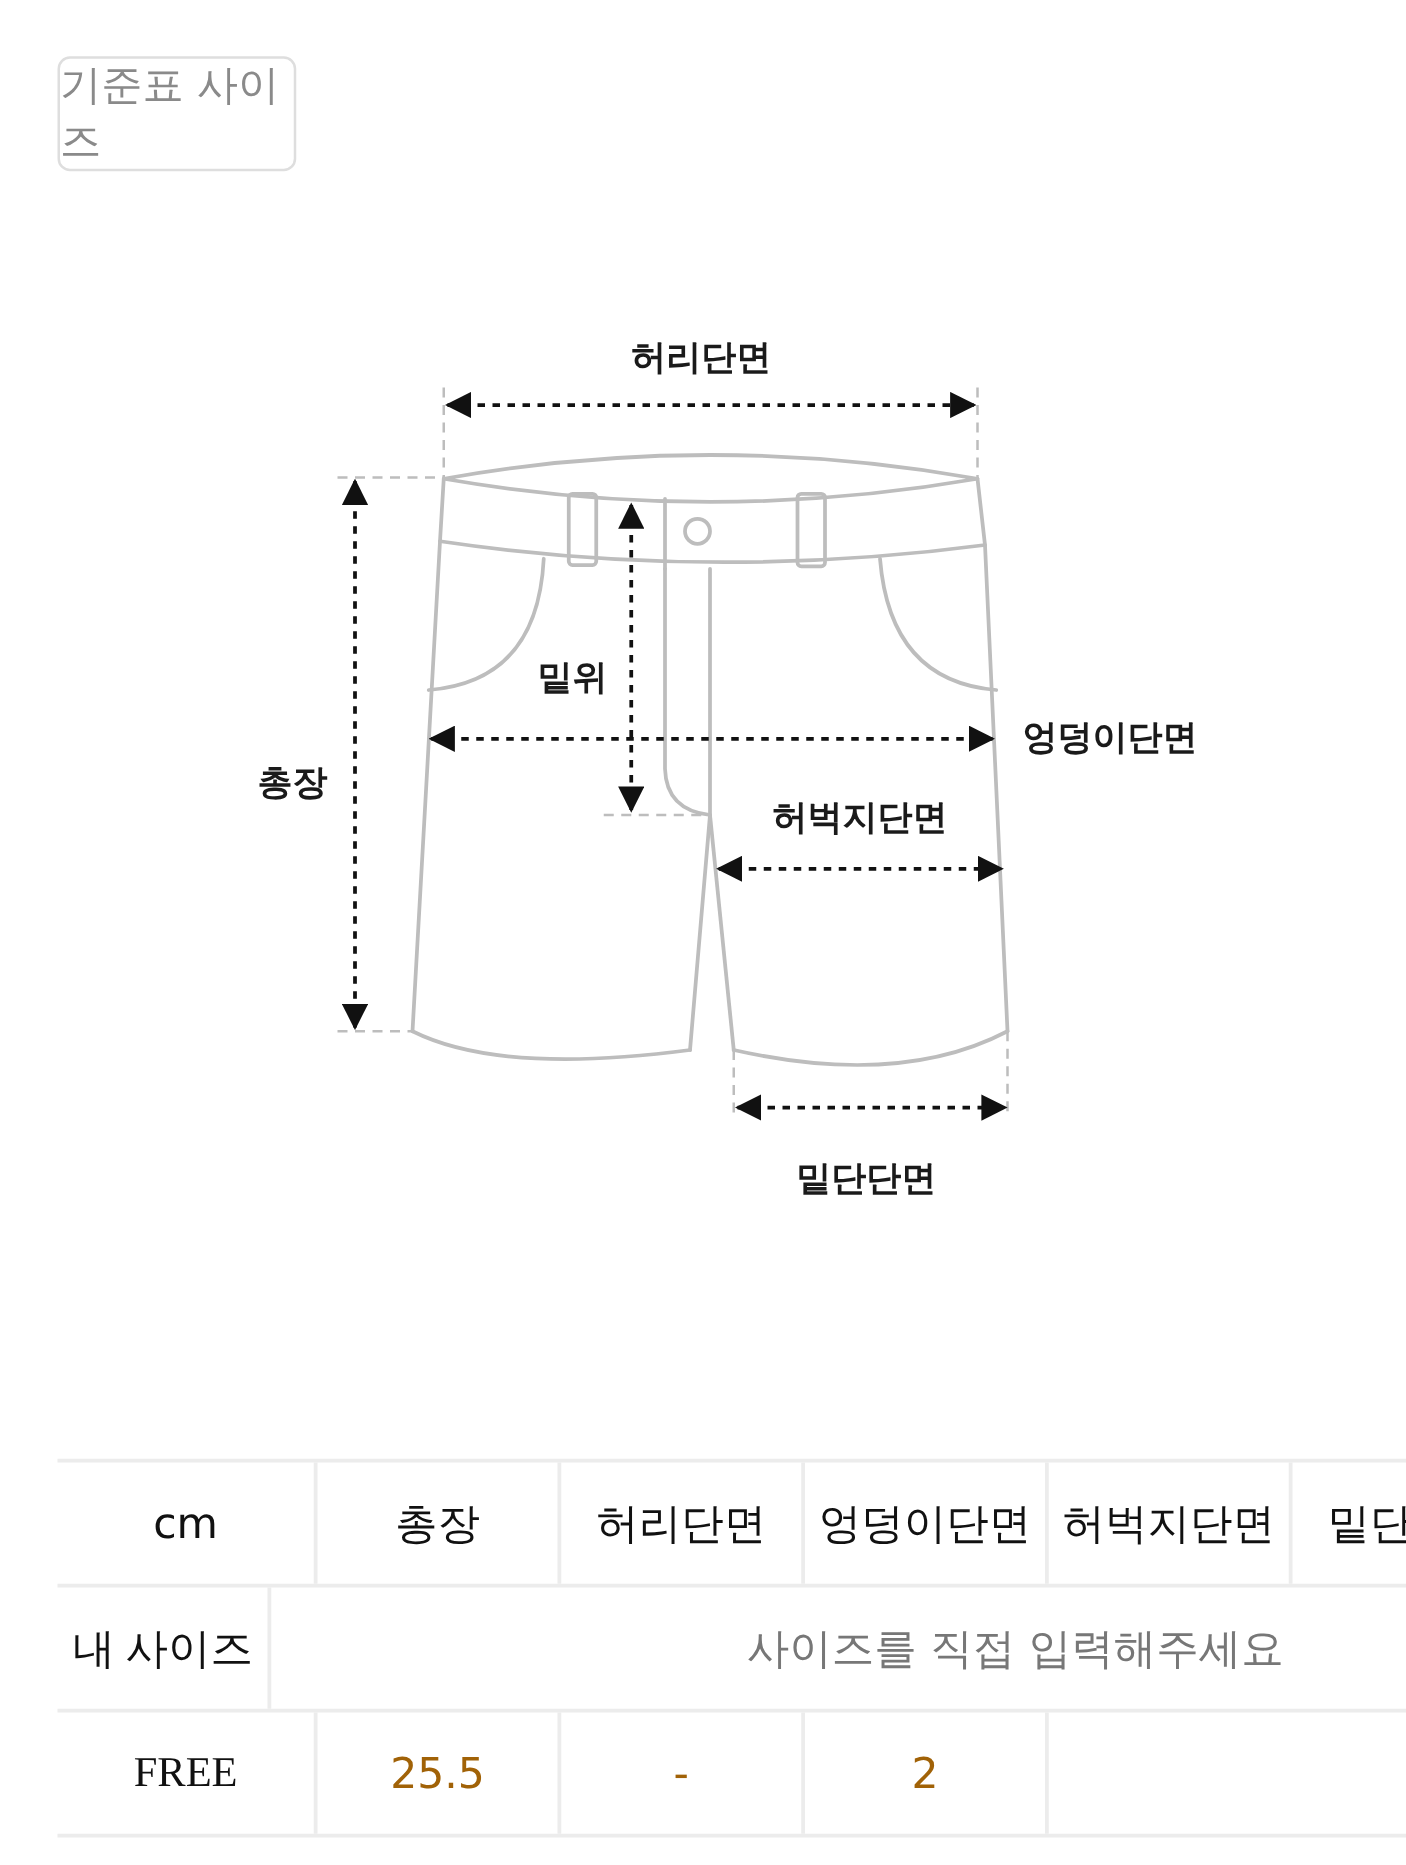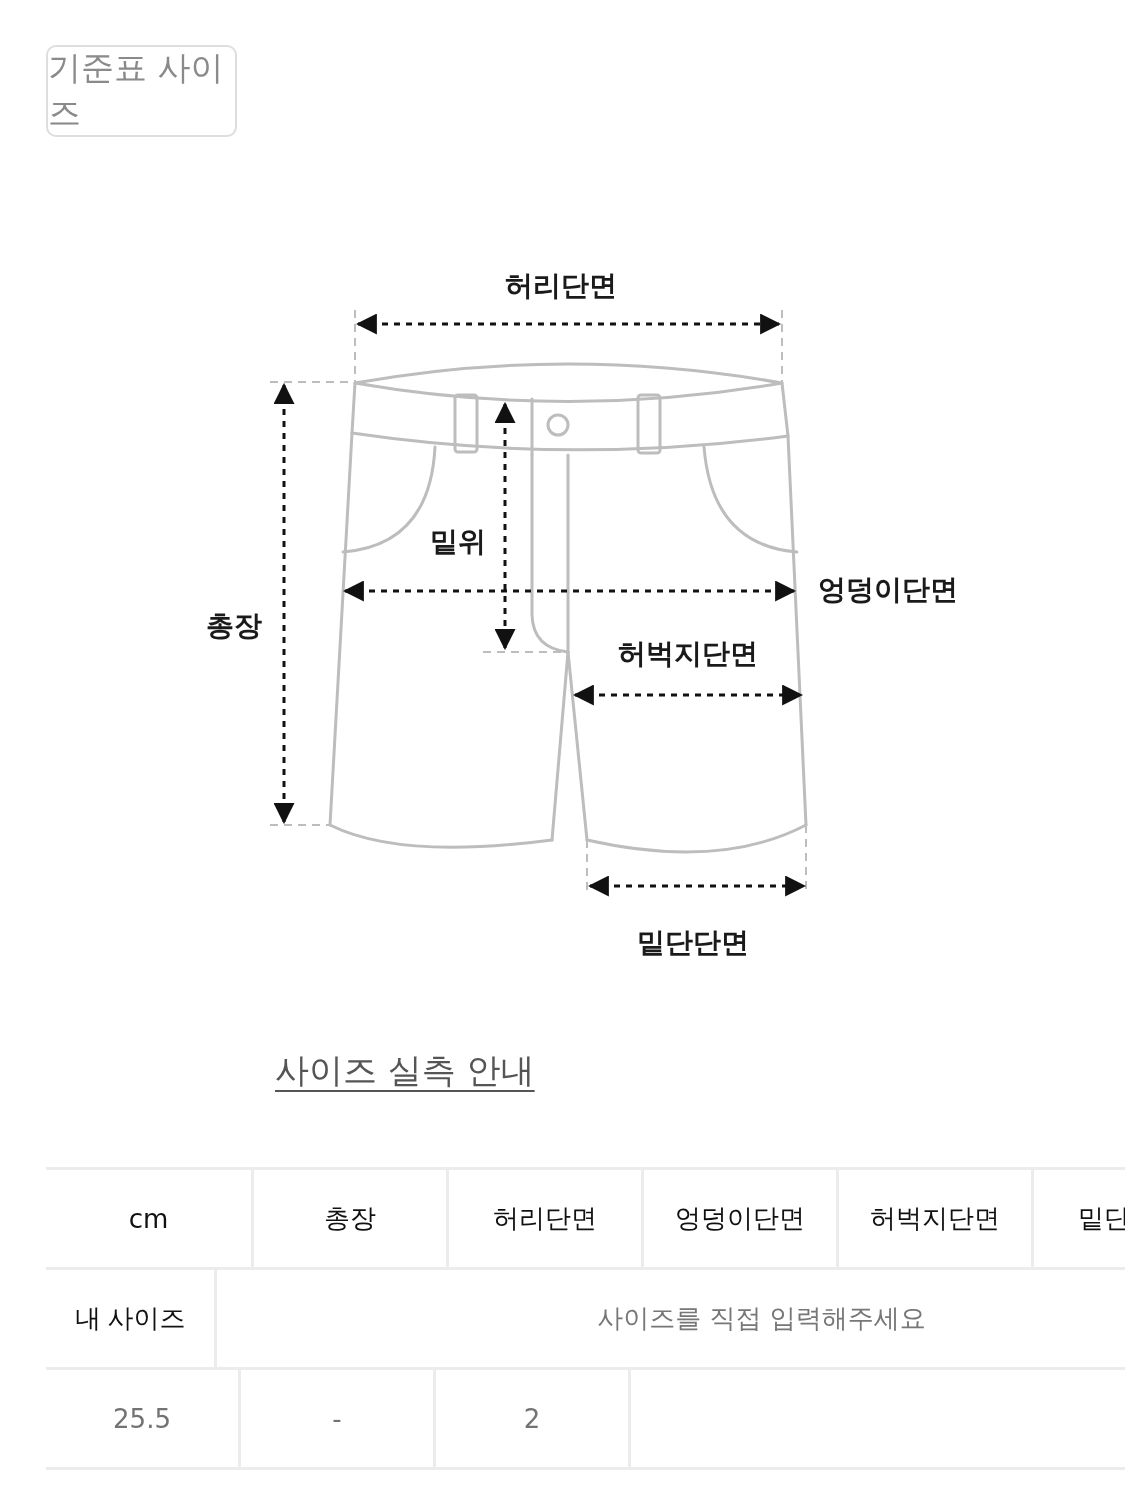--- a/index.html
+++ b/index.html
@@ -85,28 +85,28 @@
       height: 97px;
       border-bottom: 3px solid #ececec;
     }
     .row.first { border-top: 3px solid #ececec; }
     .cell {
       box-sizing: border-box;
       height: 100%;
       display: flex;
       align-items: center;
       justify-content: center;
-      font-size: 26px;
+      font-size: 34px;
       white-space: nowrap;
       border-right: 3px solid #ececec;
     }
     .cell.head { width: 208px; color: #111; font-weight: normal; }
     .cell.col { width: 195px; }
     .row.header .cell.col { color: #111; }
-    .cell.value { color: #737373; }
+    .cell.value { color: #a16207; }
     .cell.merged { width: 1170px; border-right: none; color: #777; justify-content: flex-start; padding-left: 380px; }
     .cell.rowhead { color: #111; font-family: Liberation Serif, serif; }
   </style>
 </head>
 <body>
 
 <div class="tabs">
   <div class="tab inactive">
     <span>기준표 사이즈</span>
   </div>
@@ -182,34 +182,34 @@
 
   <div class="dlabel" style="left:505px; top:267px;">허리단면</div>
   <div class="dlabel" style="left:430px; top:523px;text-align:right;">밑위</div>
   <div class="dlabel" style="left:818px; top:571px;">엉덩이단면</div>
   <div class="dlabel" style="left:206px; top:607px;">총장</div>
   <div class="dlabel" style="left:618px; top:635px;">허벅지단면</div>
   <div class="dlabel" style="left:637px; top:924px;">밑단단면</div>
 </div>
 
 <div class="links">
-  <a class="link">사이즈 실측 안내</a>
 </div>
 
 <div class="table">
   <div class="row first header">
     <div class="cell head">cm</div>
     <div class="cell col">총장</div>
     <div class="cell col">허리단면</div>
     <div class="cell col">엉덩이단면</div>
     <div class="cell col">허벅지단면</div>
     <div class="cell col">밑단단면</div>
   </div>
   <div class="row">
     <div class="cell head rowhead">내 사이즈</div>
     <div class="cell merged">사이즈를 직접 입력해주세요</div>
   </div>
   <div class="row">
+    <div class="cell head rowhead">FREE</div>
     <div class="cell col value">25.5</div>
     <div class="cell col value">-</div>
     <div class="cell col value">2</div>
   </div>
 </div>
 
 </body></html>

